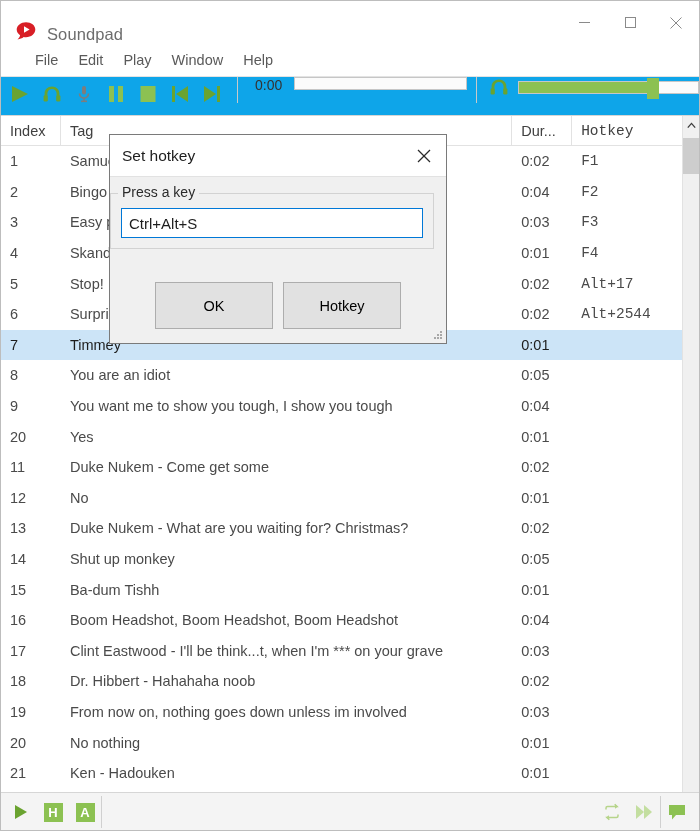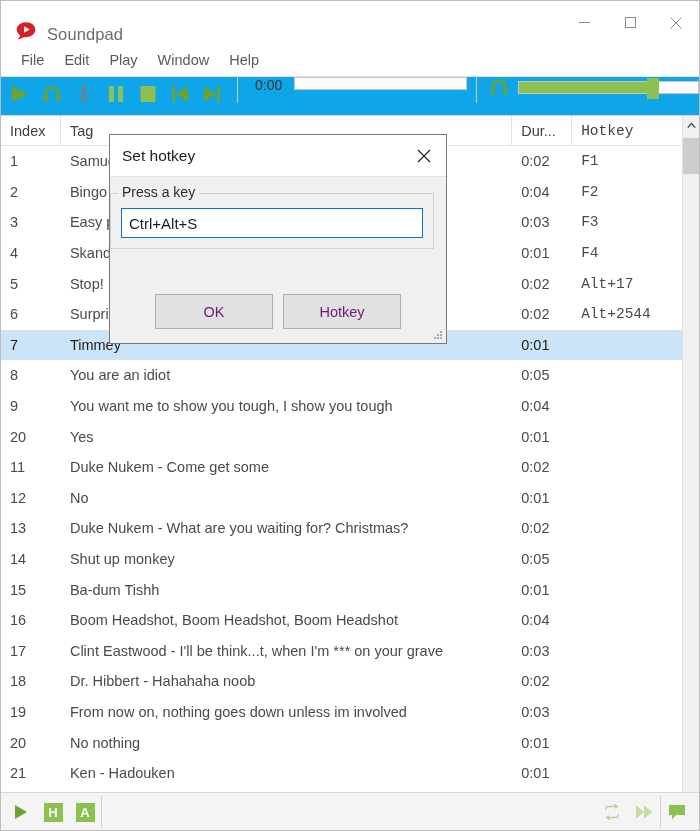--- a/index.html
+++ b/index.html
@@ -56,21 +56,21 @@
     cursor: default;
   }
   .winbtn svg { display: block; }
 
   
   .menubar {
     height: 33px;
     background: #ffffff;
     display: flex;
     align-items: center;
-    padding-left: 10px;
+    padding-left: 24px;
     border-bottom: 1px solid #e3e3e3;
     box-sizing: border-box;
   }
   .menu-item {
     font-size: 14.5px;
     color: #5a5a5a;
     padding: 3px 10px;
     cursor: default;
   }
 
@@ -325,26 +325,26 @@
     position: absolute;
     left: 0;
     right: 0;
     bottom: 14px;
     display: flex;
     justify-content: center;
     gap: 10px;
   }
   .dlg-btn {
     width: 118px;
-    height: 35px;
+    height: 47px;
     background: #e1e1e1;
     border: 1px solid #adadad;
     font-family: "Liberation Sans", sans-serif;
     font-size: 14.5px;
-    color: #701a75;
+    color: #000000;
     cursor: default;
   }
   .grip {
     position: absolute;
     right: 2px;
     bottom: 2px;
     width: 12px;
     height: 12px;
   }
 </style>

